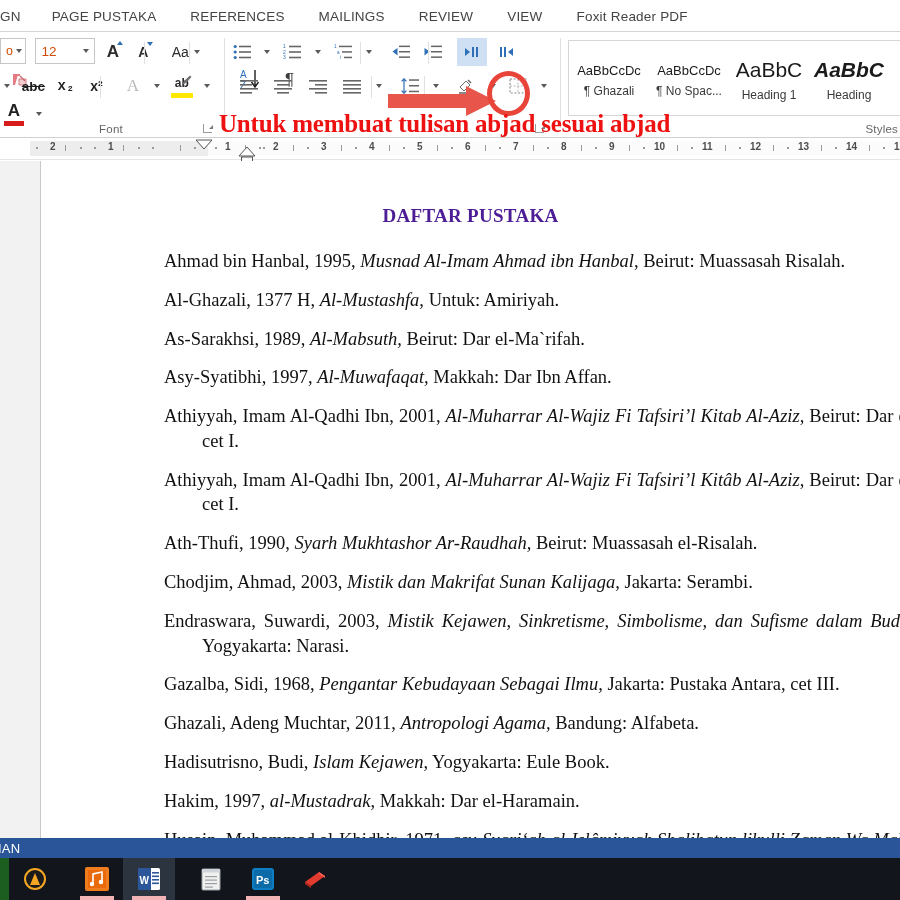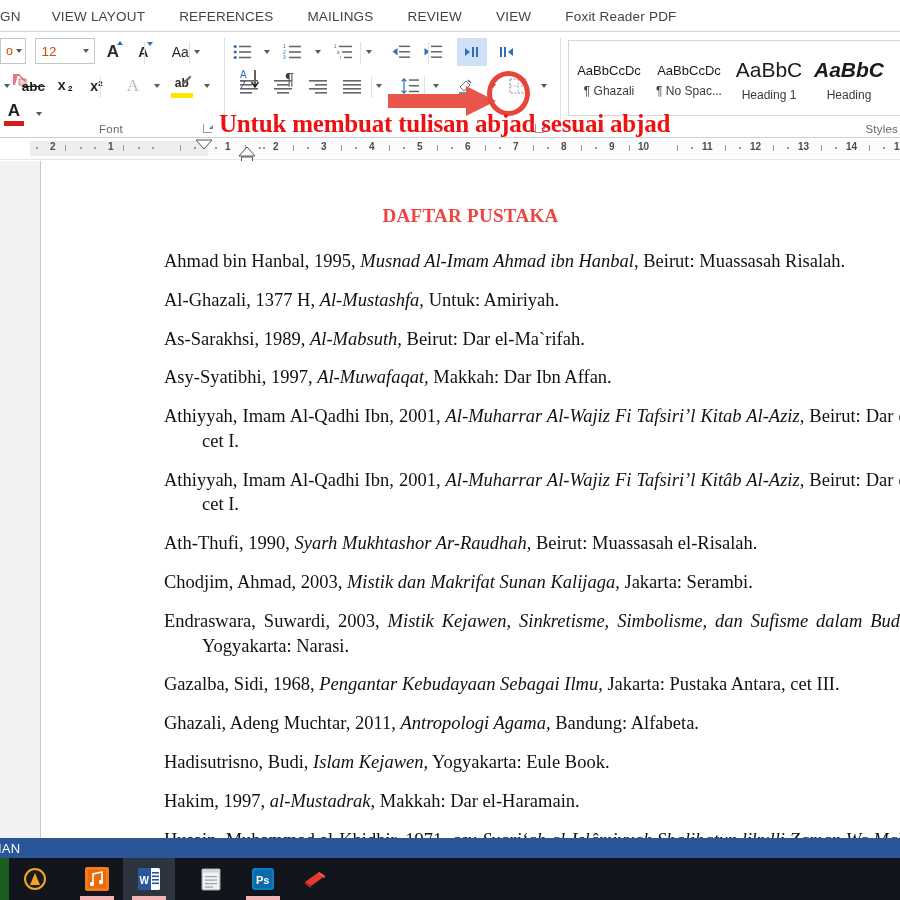--- a/index.html
+++ b/index.html
@@ -97,21 +97,21 @@
     position:absolute; left:0; top:161px; right:0; bottom:62px;
     background:#f2f2f2; overflow:hidden;
   }
   #page {
     position:absolute; left:40px; top:0; right:0; bottom:0;
     background:#ffffff; border-left:1px solid #c8c8c8;
     overflow:hidden;
   }
   #doc-title {
     text-align:center; font-family:"Liberation Serif", serif;
-    font-weight:bold; font-size:19px; color:#ef4444; margin-top:44px;
+    font-weight:bold; font-size:19px; color:#4c1d95; margin-top:44px;
     letter-spacing:.3px;
   }
   .entry {
     font-family:"Liberation Serif", serif; font-size:18.5px; color:#111;
     line-height:1.34; margin:0 0 14px 0; padding-left:38px; text-indent:-38px;
     white-space:nowrap;
   }
   .entry.wrap { white-space:normal; text-align:justify; }
   .entry i { font-style:italic; }
   #entries { margin-top:22px; padding-left:123px; padding-right:0; width:1010px; }
@@ -137,21 +137,21 @@
     height:4px; background:#f2b4b4;
   }
   .tb-sep { width:10px; height:42px; }
   #tb-left-green { width:9px; height:42px; background:#1b5e20; }
 </style>
 </head>
 <body>
 
 <div id="ribbon-tabs">
   <div class="ribbon-tab clipped">GN</div>
-  <div class="ribbon-tab">VIEW LAYOUT</div>
+  <div class="ribbon-tab">PAGE PUSTAKA</div>
   <div class="ribbon-tab">REFERENCES</div>
   <div class="ribbon-tab">MAILINGS</div>
   <div class="ribbon-tab">REVIEW</div>
   <div class="ribbon-tab">VIEW</div>
   <div class="ribbon-tab">Foxit Reader PDF</div>
 </div>
 
 <div id="ribbon-body">
 
   <div class="grp" style="left:0; width:222px;">
@@ -441,21 +441,21 @@
 
     <span class="rk" style="left:195px;">1</span>
     <span class="rk" style="left:243px;">2</span>
     <span class="rk" style="left:291px;">3</span>
     <span class="rk" style="left:339px;">4</span>
     <span class="rk" style="left:387px;">5</span>
     <span class="rk" style="left:435px;">6</span>
     <span class="rk" style="left:483px;">7</span>
     <span class="rk" style="left:531px;">8</span>
     <span class="rk" style="left:579px;">9</span>
-    <span class="rk" style="left:608px;">10</span>
+    <span class="rk" style="left:624px;">10</span>
     <span class="rk" style="left:672px;">11</span>
     <span class="rk" style="left:720px;">12</span>
     <span class="rk" style="left:768px;">13</span>
     <span class="rk" style="left:816px;">14</span>
     <span class="rk" style="left:864px;">15</span>
 
     <div class="rdot" style="left:185px;"></div>
       <div class="rbar" style="left:215px;"></div>
     <div class="rdot" style="left:229px;"></div>
       <div class="rdot" style="left:233px;"></div>

